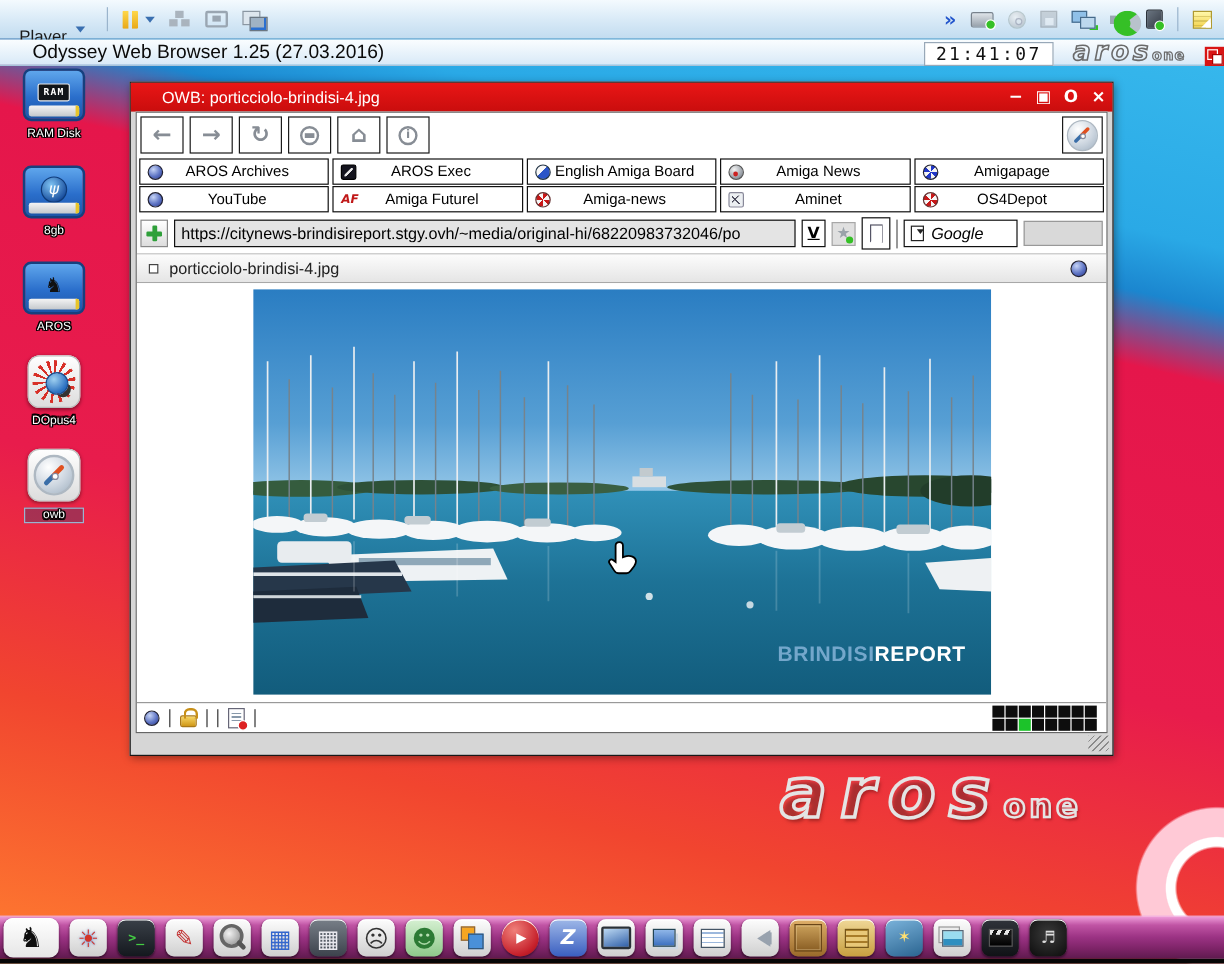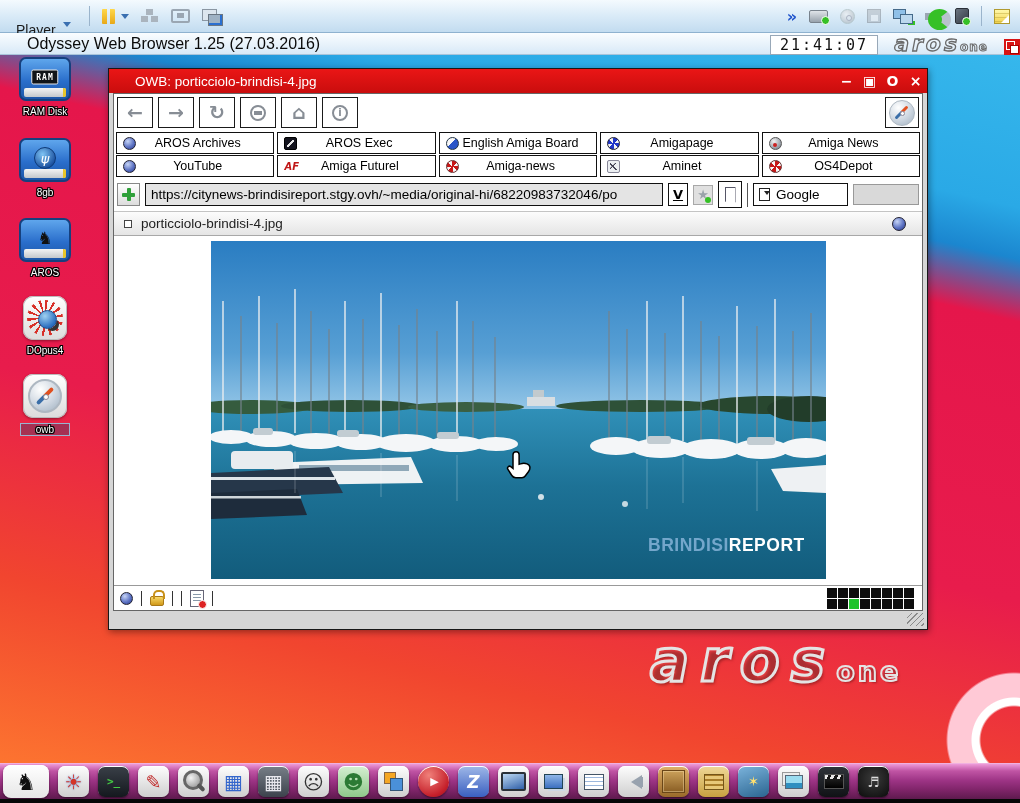--- a/index.html
+++ b/index.html
@@ -123,21 +123,21 @@
   .plusbtn::before{content:"";position:absolute;left:4px;top:9px;width:13px;height:4px;background:#2fa03a;border-radius:1px;}
   .plusbtn::after{content:"";position:absolute;left:9px;top:4px;width:4px;height:13px;background:#2fa03a;border-radius:1px;}
   .urlinput{flex:1;height:23px;border:1px solid #111;background:#e4e4e4;font-family:"Liberation Sans",sans-serif;font-size:13.5px;padding:0 5px;color:#000;min-width:0;}
   .vbtn{width:20px;height:23px;border:1px solid #111;background:#fff;display:flex;align-items:center;justify-content:center;font:bold 13px "DejaVu Sans",sans-serif;text-decoration:underline;flex:none;}
   .starbtn{width:20px;height:20px;background:#e0e0e0;border:1px solid #a8a8a8;position:relative;text-align:center;font-size:13px;line-height:18px;color:#9aa2aa;font-family:"DejaVu Sans",sans-serif;flex:none;}
   .starbtn::before{content:"★";}
   .starbtn::after{content:"";position:absolute;right:1px;bottom:1px;width:6px;height:6px;border-radius:50%;background:#35c026;}
   .ribbonbtn{width:24px;height:27px;border:1px solid #111;background:#fff;display:flex;align-items:center;justify-content:center;flex:none;}
   .ribbon{width:11px;height:16px;background:#fff;border:1.5px solid #556;clip-path:polygon(0 0,100% 0,100% 100%,50% 70%,0 100%);}
   .sep-v{width:1px;height:24px;background:#555;flex:none;}
-  .googlebox{width:95px;height:23px;border:1px solid #111;background:#fff;display:flex;align-items:center;gap:6px;padding:4px 5px;font-size:13.5px;flex:none;}
+  .googlebox{width:95px;height:23px;border:1px solid #111;background:#fff;display:flex;align-items:center;gap:6px;padding:4px 5px;font-size:13.5px;flex:none;font-style:italic;}
   .se-icon{width:11px;height:13px;border:1.5px solid #222;position:relative;flex:none;}
   .se-icon::before{content:"";position:absolute;top:1px;right:1px;width:4px;height:7px;background:#fff;}
   .se-icon::after{content:"";position:absolute;top:2px;right:-1px;border:3px solid transparent;border-top:4px solid #222;}
   .statusfield{width:66px;height:21px;background:#d9d9d9;border:1px solid #999;flex:none;}
 
   .tabbar{height:25px;background:linear-gradient(#fcfcfc,#e5e5e5);border-top:1px solid #c4c4c4;border-bottom:1px solid #a8a8a8;display:flex;align-items:center;flex:none;}
   .tabclose{width:8px;height:8px;border:1px solid #444;background:#fff;margin-left:10px;flex:none;}
   .tabtitle{margin-left:9px;font-size:13.5px;color:#222;white-space:nowrap;}
   .tabsphere{margin-left:auto;margin-right:16px;width:14px;height:14px;border-radius:50%;background:radial-gradient(circle at 35% 30%,#c6d4f6,#5e74c4 55%,#28388e);border:1px solid #223;flex:none;}
 
@@ -327,26 +327,26 @@
           </span>
         <span class="bmbtn">
             <i class="bm-ic ic-exec"></i>
             <span class="lbl">AROS Exec</span>
           </span>
         <span class="bmbtn">
             <i class="bm-ic ic-eab"></i>
             <span class="lbl">English Amiga Board</span>
           </span>
         <span class="bmbtn">
+            <i class="bm-ic ic-news"></i>
+            <span class="lbl">Amiga News</span>
+          </span>
+        <span class="bmbtn">
             <i class="bm-ic ic-boing-blue"></i>
             <span class="lbl">Amigapage</span>
-          </span>
-        <span class="bmbtn">
-            <i class="bm-ic ic-news"></i>
-            <span class="lbl">Amiga News</span>
           </span>
       </div>
       <div class="bmrow">
         <span class="bmbtn">
             <i class="bm-ic ic-sphere"></i>
             <span class="lbl">YouTube</span>
           </span>
         <span class="bmbtn">
             <i class="bm-ic ic-af">AF</i>
             <span class="lbl">Amiga Futurel</span>

